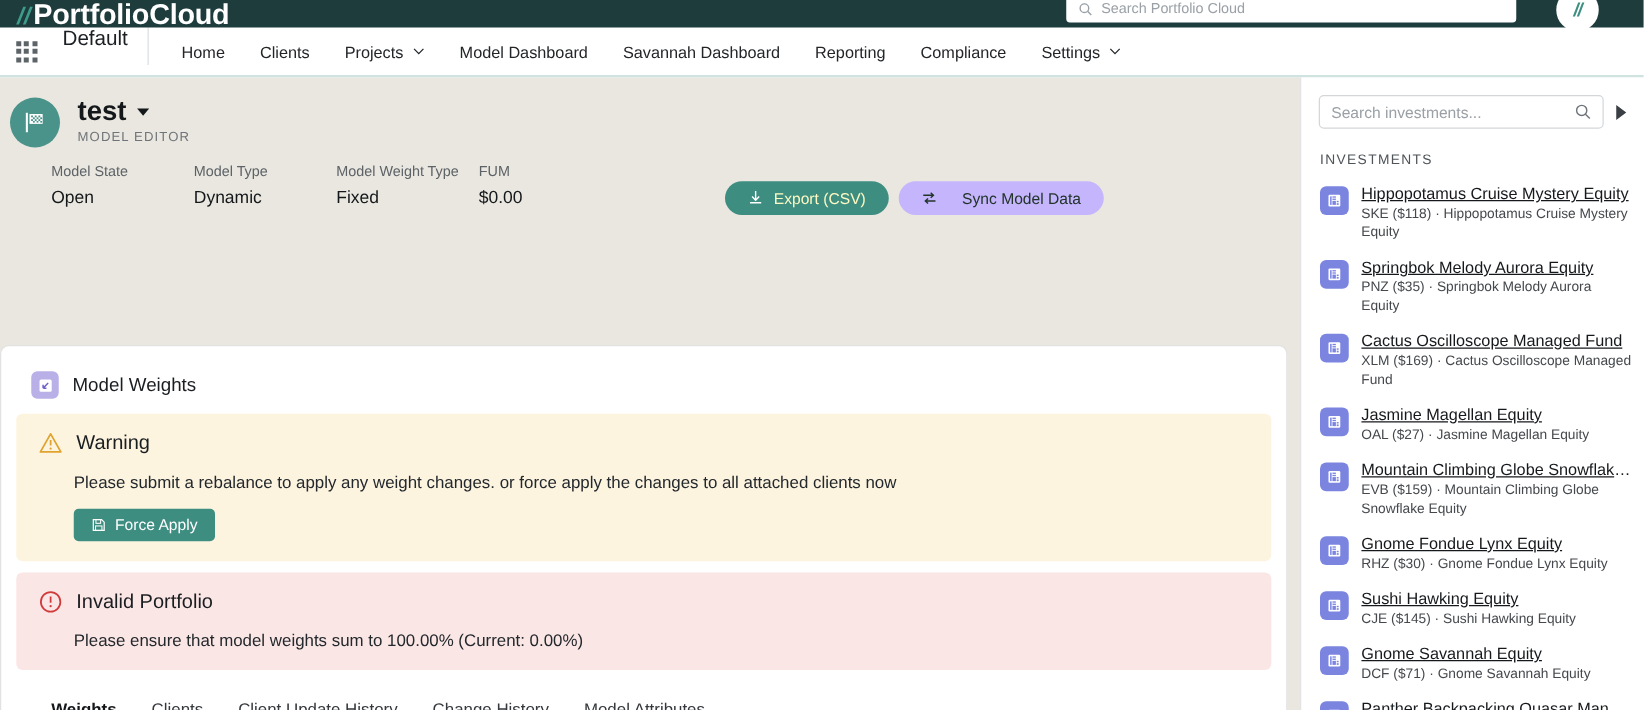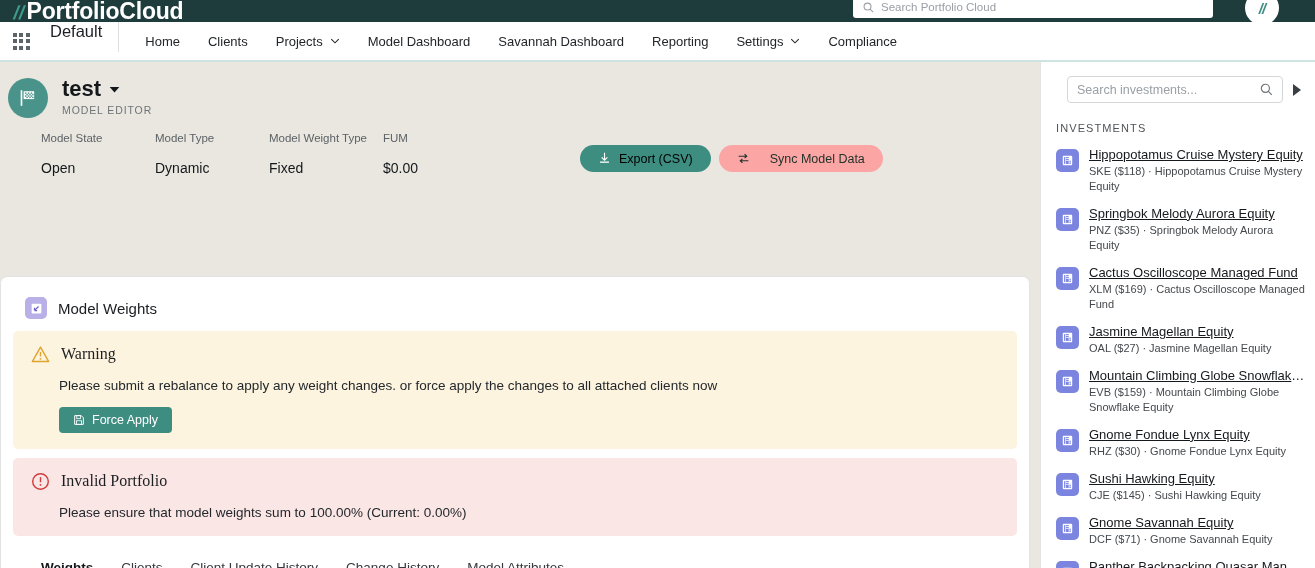--- a/index.html
+++ b/index.html
@@ -103,30 +103,30 @@
   .head-actions {
     position: absolute; top: 83px; left: 580px;
     display: flex; align-items: center; gap: 8px;
   }
   .btn {
     display: inline-flex; align-items: center; justify-content: center;
     gap: 8px; border: none; border-radius: 16px;
     font-size: 12.5px; cursor: pointer; white-space: nowrap;
     font-family: "Liberation Sans", sans-serif;
   }
-  .btn-teal { background: #3d8d81; color: #000000; height: 27px; padding: 0 18px; }
-  .btn-green { background: #fca5a5; color: #22332a; height: 27px; padding: 0 18px; gap: 20px; }
+  .btn-teal { background: #3d8d81; color: #fef9c3; height: 27px; padding: 0 18px; }
+  .btn-green { background: #c4b5fd; color: #22332a; height: 27px; padding: 0 18px; gap: 20px; }
 
   .meta-row {
     position: absolute; top: 70px; left: 41px;
     display: flex; gap: 0;
   }
   .meta-cell { width: 114px; }
   .meta-cell.fum { width: 100px; }
-  .meta-label { font-size: 11.5px; color: #5d6266; margin-bottom: 16px; }
+  .meta-label { font-size: 11.5px; color: #5d6266; margin-bottom: 5px; }
   .meta-value { font-size: 14px; color: #15181b; }
 
   
   .card {
     position: absolute; top: 214px; left: 0px;
     width: 1030px; height: 354px;
     background: #ffffff;
     border-radius: 7px 7px 0 0;
     border: 1px solid #e2e2e2;
     border-bottom: none;
@@ -136,21 +136,21 @@
   .sq-icon {
     width: 22px; height: 22px; border-radius: 5px;
     background: #b9b0e8; flex: none;
     display: flex; align-items: center; justify-content: center;
   }
   .card-title { font-size: 15px; color: #1b1e21; }
 
   .alert { border-radius: 5px; padding: 14px 18px 16px 18px; }
   .alert-warn { background: #fdf4e0; }
   .alert-err { background: #fbe6e6; margin-top: 9px; }
-  .alert-head { display: flex; gap: 11px; font-family: Liberation Serif, serif; }
+  .alert-head { display: flex; align-items: center; gap: 11px; }
   .alert-title { font-size: 16px; color: #1b1e21; font-weight: 400; }
   .alert-body { font-size: 13.5px; color: #23282c; margin: 14px 0 0 28px; }
   .force-btn {
     margin: 14px 0 0 0;
     background: #3d8d81; color: #fff; height: 26px;
     border-radius: 4px; padding: 0 14px; font-size: 12.5px;
     display: inline-flex; align-items: center; gap: 7px;
     border: none; cursor: pointer;
     font-family: "Liberation Sans", sans-serif;
   }
@@ -169,21 +169,21 @@
   }
   .tab.active { color: #15181b; font-weight: 700; border-bottom-color: #2f6fd0; }
 
   
   .side {
     width: 275px; background: #ffffff;
     border-left: 1px solid #e3e3e3;
     padding: 14px 0 0 0;
     overflow: hidden;
   }
-  .side-search-row { display: flex; align-items: center; gap: 8px; padding: 0 12px 0 26px; }
+  .side-search-row { display: flex; align-items: center; gap: 8px; padding: 0 12px 0 14px; }
   .side-search {
     flex: 1; height: 27px;
     border: 1px solid #d4d7da; border-radius: 4px;
     display: flex; align-items: center; padding: 0 9px;
     background: #fff;
   }
   .side-search input {
     flex: 1; border: none; outline: none; font-size: 12.5px;
     color: #4a4f53; background: transparent;
     font-family: "Liberation Sans", sans-serif;
@@ -267,27 +267,27 @@
     <div class="nav-item">
       <span>Model Dashboard</span>
     </div>
     <div class="nav-item">
       <span>Savannah Dashboard</span>
     </div>
     <div class="nav-item">
       <span>Reporting</span>
     </div>
     <div class="nav-item">
+      <span>Compliance</span>
+    </div>
+    <div class="nav-item">
       <span>Settings</span>
       <svg class="chev" viewBox="0 0 12 8">
         <path d="M1 1.5 L6 6.5 L11 1.5" fill="none" stroke="#232629" stroke-width="1.4"></path>
       </svg>
-    </div>
-    <div class="nav-item">
-      <span>Compliance</span>
     </div>
   </div>
 </div>
 
 <div class="body-wrap">
 
   <div class="main-col">
 
     <div class="model-head">
       <div class="model-id">

